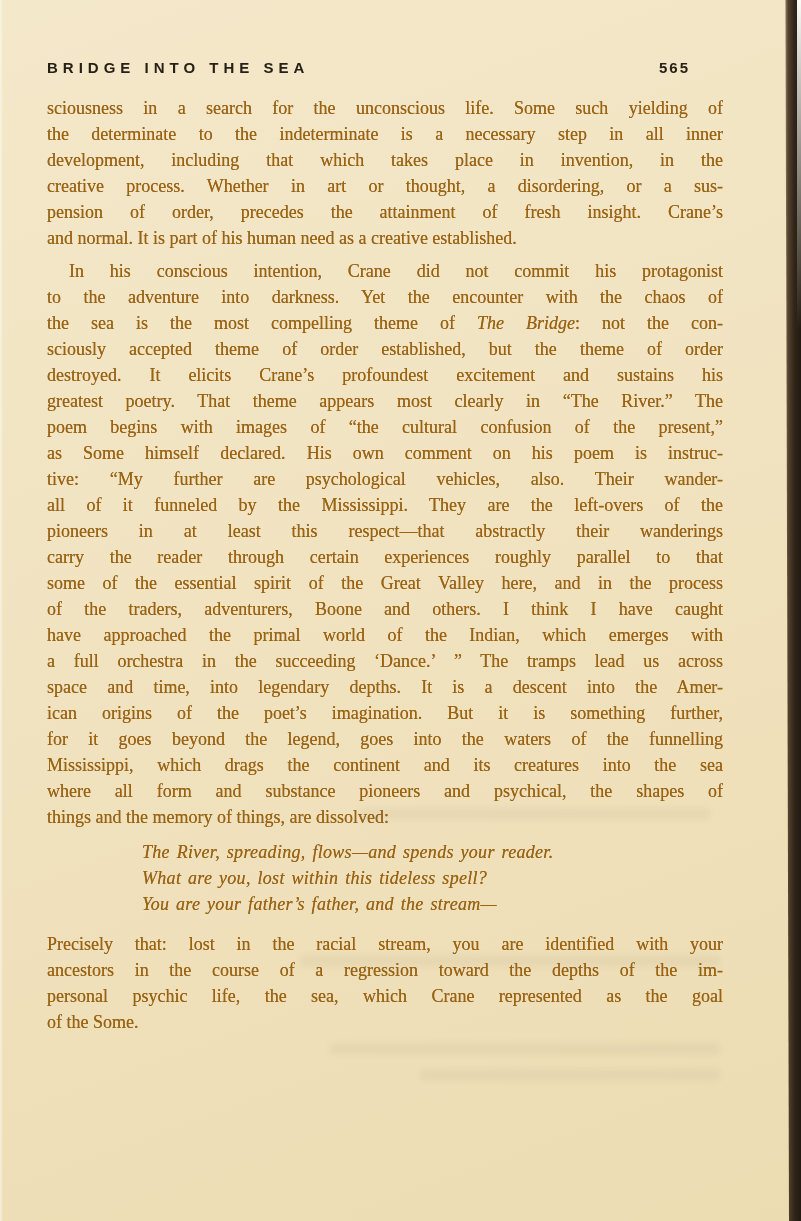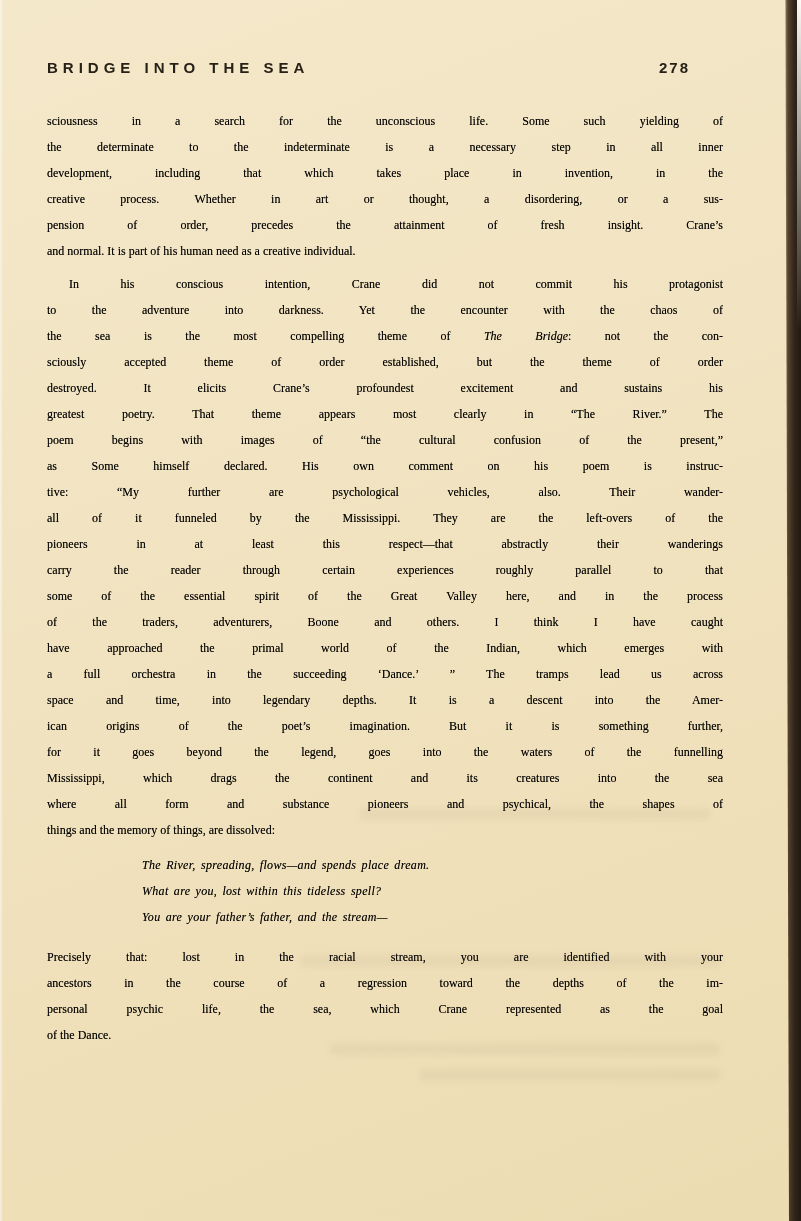--- a/index.html
+++ b/index.html
@@ -19,22 +19,22 @@
   .white-sliver{position:absolute;top:0;right:0;width:4px;height:330px;
     background:linear-gradient(to bottom,#fbfaf5,rgba(251,250,245,0));}
   
   .header{position:absolute;left:47px;top:51px;width:676px;display:flex;
     justify-content:space-between;align-items:baseline;
     font-family:"Liberation Sans",sans-serif;font-weight:bold;
     color:#262016;}
   .header .title{font-size:15px;letter-spacing:5px;margin-top:8px;}
   .header .pagenum{font-size:15px;letter-spacing:2px;margin-right:33px;}
   
-  .text-block{position:absolute;left:47px;top:108px;width:676px;
-    font-size:12px;line-height:26px;color:#000000;
+  .text-block{position:absolute;left:47px;top:95px;width:676px;
+    font-size:18px;line-height:26px;color:#a16207;
     text-shadow:0 0 .5px rgba(40,32,20,.55);}
   .para{margin:0 0 7px 0;}
   .tline{text-align:justify;text-align-last:justify;height:26px;white-space:nowrap;}
   .tline.last{text-align-last:left;}
   .tline.indent{padding-left:22px;}
   .tline .it{font-style:italic;}
   .poem{margin:9px 0 14px 0;padding-left:95px;font-style:italic;}
   .poem-line{height:26px;line-height:26px;letter-spacing:.3px;word-spacing:2px;}
   
   .ghost{position:absolute;background:#6b5a40;opacity:.06;filter:blur(3px);
@@ -45,31 +45,31 @@
   .g4{left:420px;top:1069px;width:300px;height:12px;}
 </style>
 </head>
 <body>
 
 <div class="page">
   <div class="left-edge"></div>
 
   <div class="header">
     <span class="title">BRIDGE INTO THE SEA</span>
-    <span class="pagenum">278</span>
+    <span class="pagenum">565</span>
   </div>
 
   <div class="text-block">
       <div class="para">
         <div class="tline"><span>sciousness in a search for the unconscious life. Some such yielding of</span></div>
         <div class="tline"><span>the determinate to the indeterminate is a necessary step in all inner</span></div>
         <div class="tline"><span>development, including that which takes place in invention, in the</span></div>
         <div class="tline"><span>creative process. Whether in art or thought, a disordering, or a sus-</span></div>
         <div class="tline"><span>pension of order, precedes the attainment of fresh insight. Crane’s</span></div>
-        <div class="tline last"><span>and normal. It is part of his human need as a creative individual.</span></div>
+        <div class="tline last"><span>and normal. It is part of his human need as a creative established.</span></div>
       </div>
       <div class="para">
         <div class="tline indent"><span>In his conscious intention, Crane did not commit his protagonist</span></div>
         <div class="tline"><span>to the adventure into darkness. Yet the encounter with the chaos of</span></div>
         <div class="tline"><span>the sea is the most compelling theme of </span><span class="it">The Bridge</span><span>: not the con-</span></div>
         <div class="tline"><span>sciously accepted theme of order established, but the theme of order</span></div>
         <div class="tline"><span>destroyed. It elicits Crane’s profoundest excitement and sustains his</span></div>
         <div class="tline"><span>greatest poetry. That theme appears most clearly in “The River.” The</span></div>
         <div class="tline"><span>poem begins with images of “the cultural confusion of the present,”</span></div>
         <div class="tline"><span>as Some himself declared. His own comment on his poem is instruc-</span></div>
@@ -82,29 +82,29 @@
         <div class="tline"><span>have approached the primal world of the Indian, which emerges with</span></div>
         <div class="tline"><span>a full orchestra in the succeeding ‘Dance.’ ” The tramps lead us across</span></div>
         <div class="tline"><span>space and time, into legendary depths. It is a descent into the Amer-</span></div>
         <div class="tline"><span>ican origins of the poet’s imagination. But it is something further,</span></div>
         <div class="tline"><span>for it goes beyond the legend, goes into the waters of the funnelling</span></div>
         <div class="tline"><span>Mississippi, which drags the continent and its creatures into the sea</span></div>
         <div class="tline"><span>where all form and substance pioneers and psychical, the shapes of</span></div>
         <div class="tline last"><span>things and the memory of things, are dissolved:</span></div>
       </div>
       <div class="poem">
-        <div class="poem-line">The River, spreading, flows—and spends place dream.</div>
+        <div class="poem-line">The River, spreading, flows—and spends your reader.</div>
         <div class="poem-line">What are you, lost within this tideless spell?</div>
         <div class="poem-line">You are your father’s father, and the stream—</div>
       </div>
       <div class="para">
         <div class="tline"><span>Precisely that: lost in the racial stream, you are identified with your</span></div>
         <div class="tline"><span>ancestors in the course of a regression toward the depths of the im-</span></div>
         <div class="tline"><span>personal psychic life, the sea, which Crane represented as the goal</span></div>
-        <div class="tline last"><span>of the Dance.</span></div>
+        <div class="tline last"><span>of the Some.</span></div>
       </div>
     </div>
 
   <div class="ghost g1"></div>
   <div class="ghost g2"></div>
   <div class="ghost g3"></div>
   <div class="ghost g4"></div>
 
   <div class="book-edge"></div>
   <div class="white-sliver"></div>

